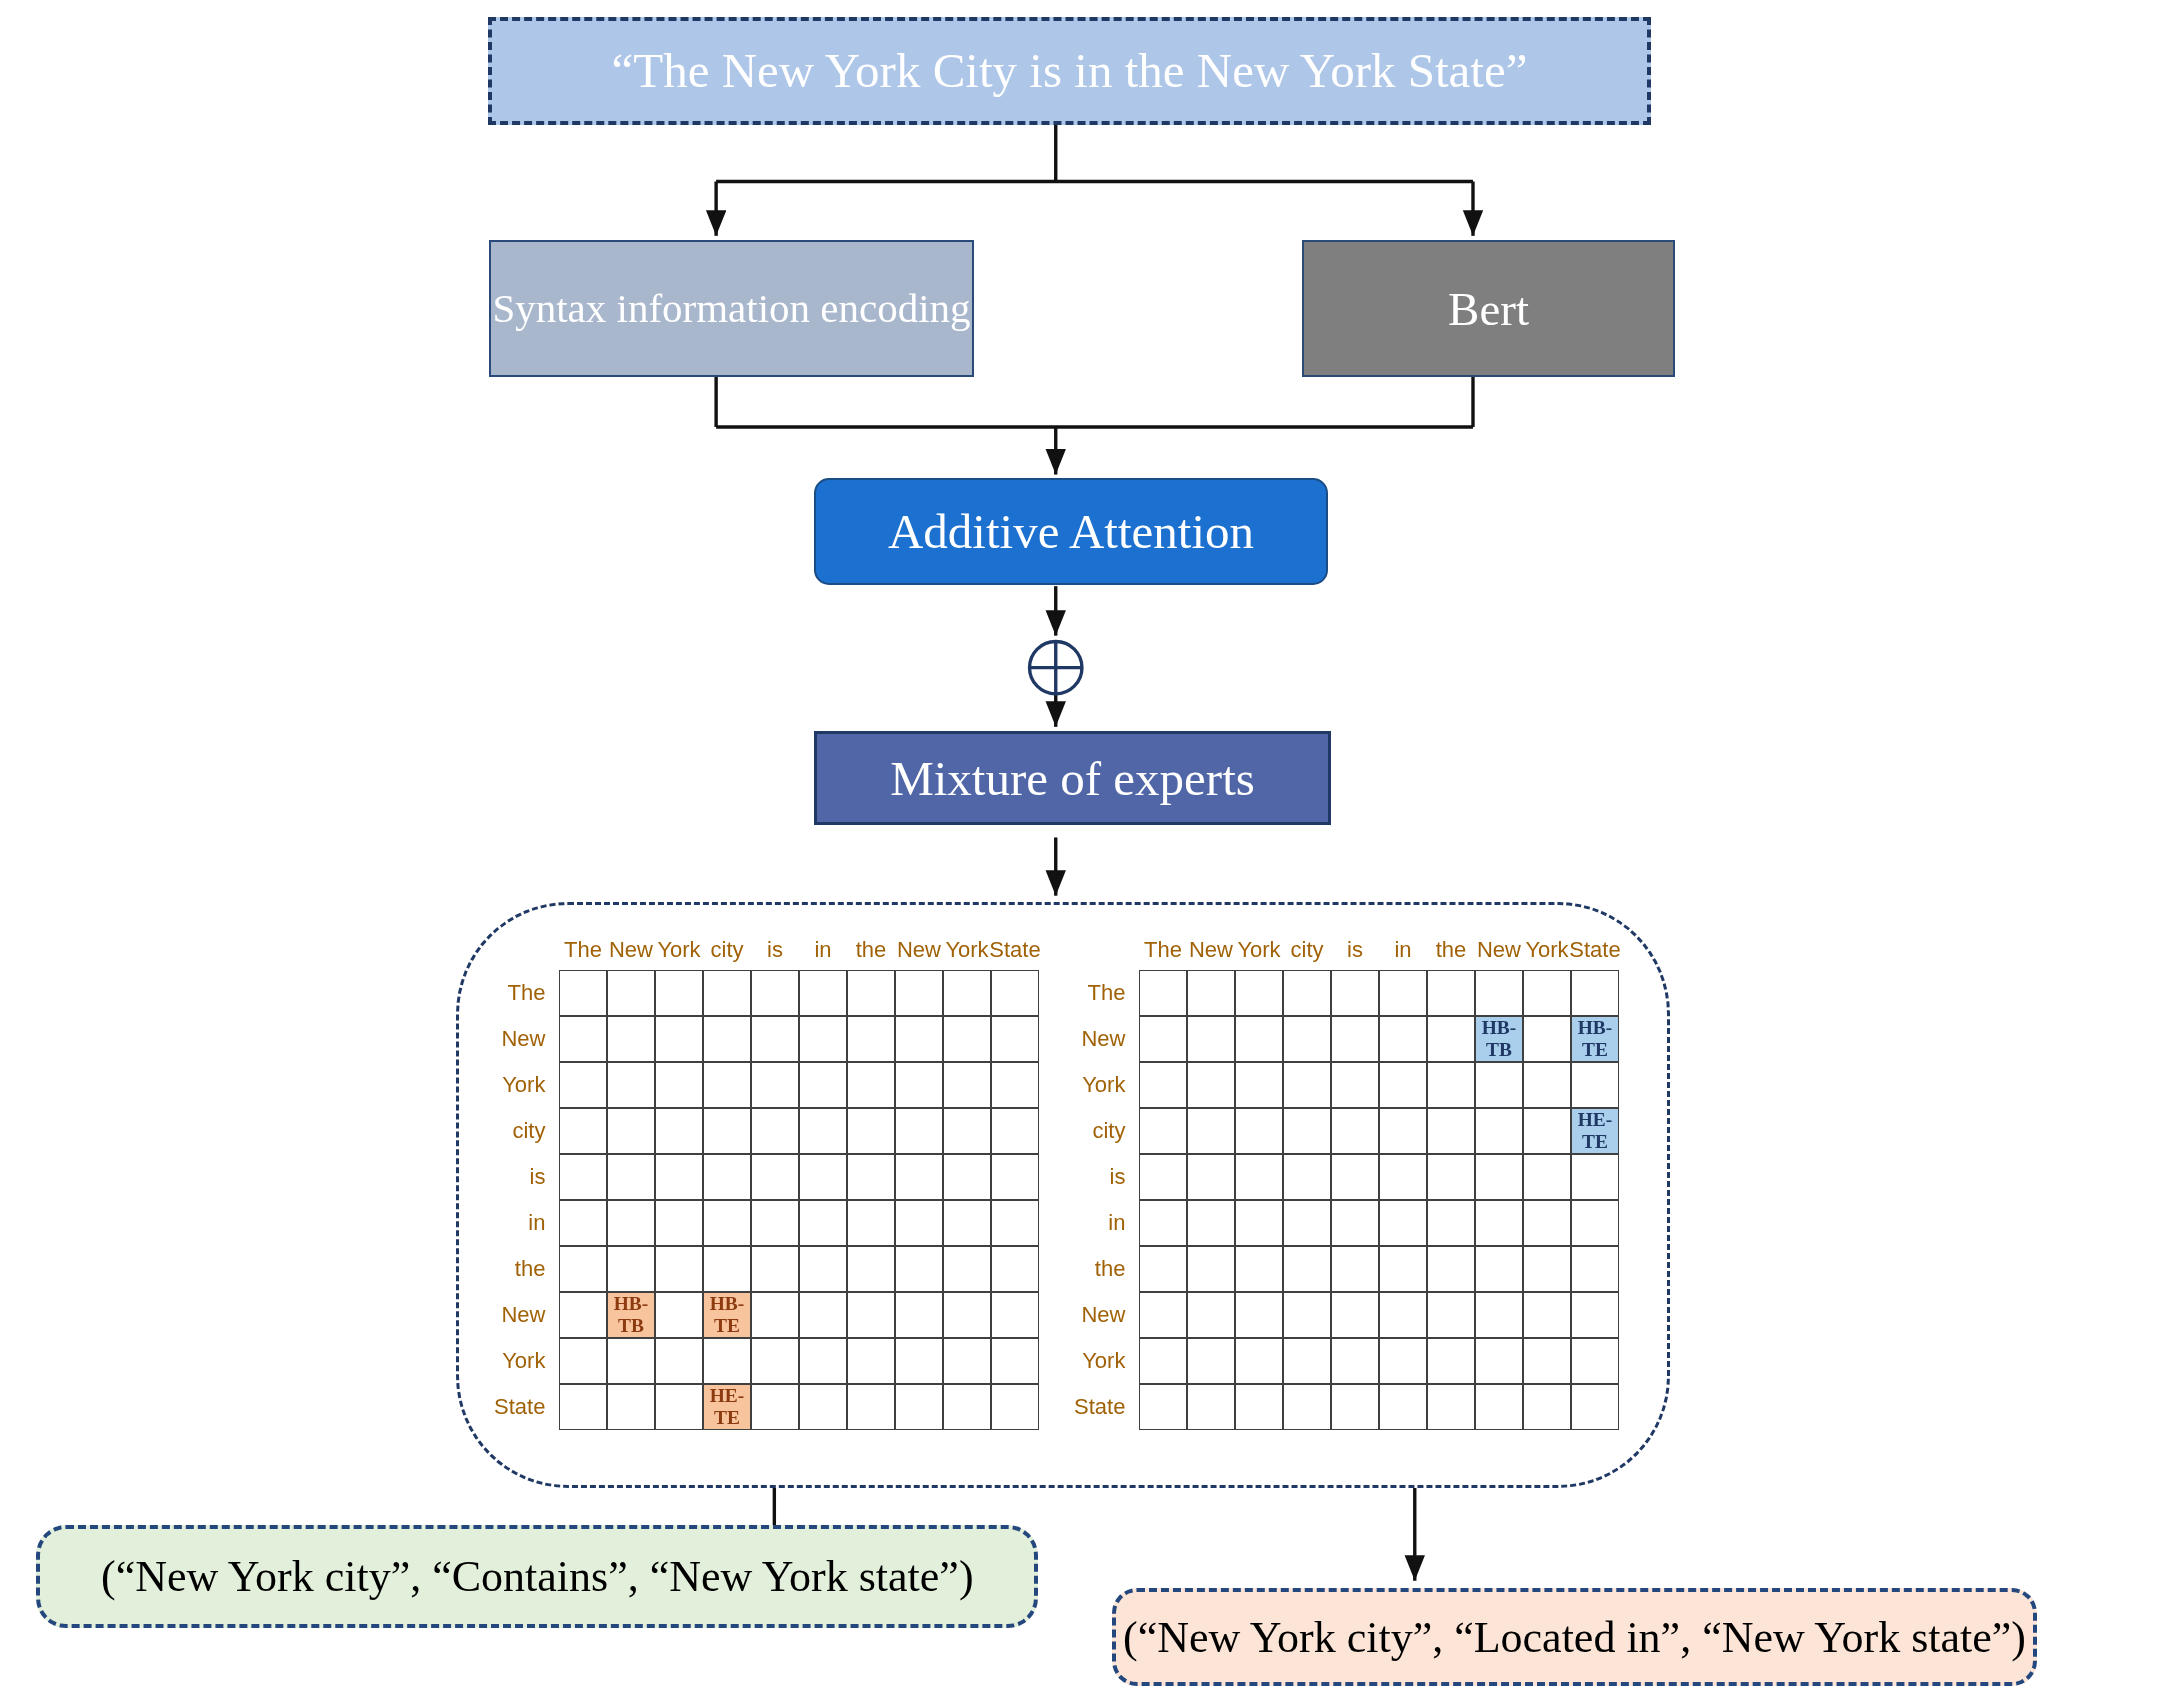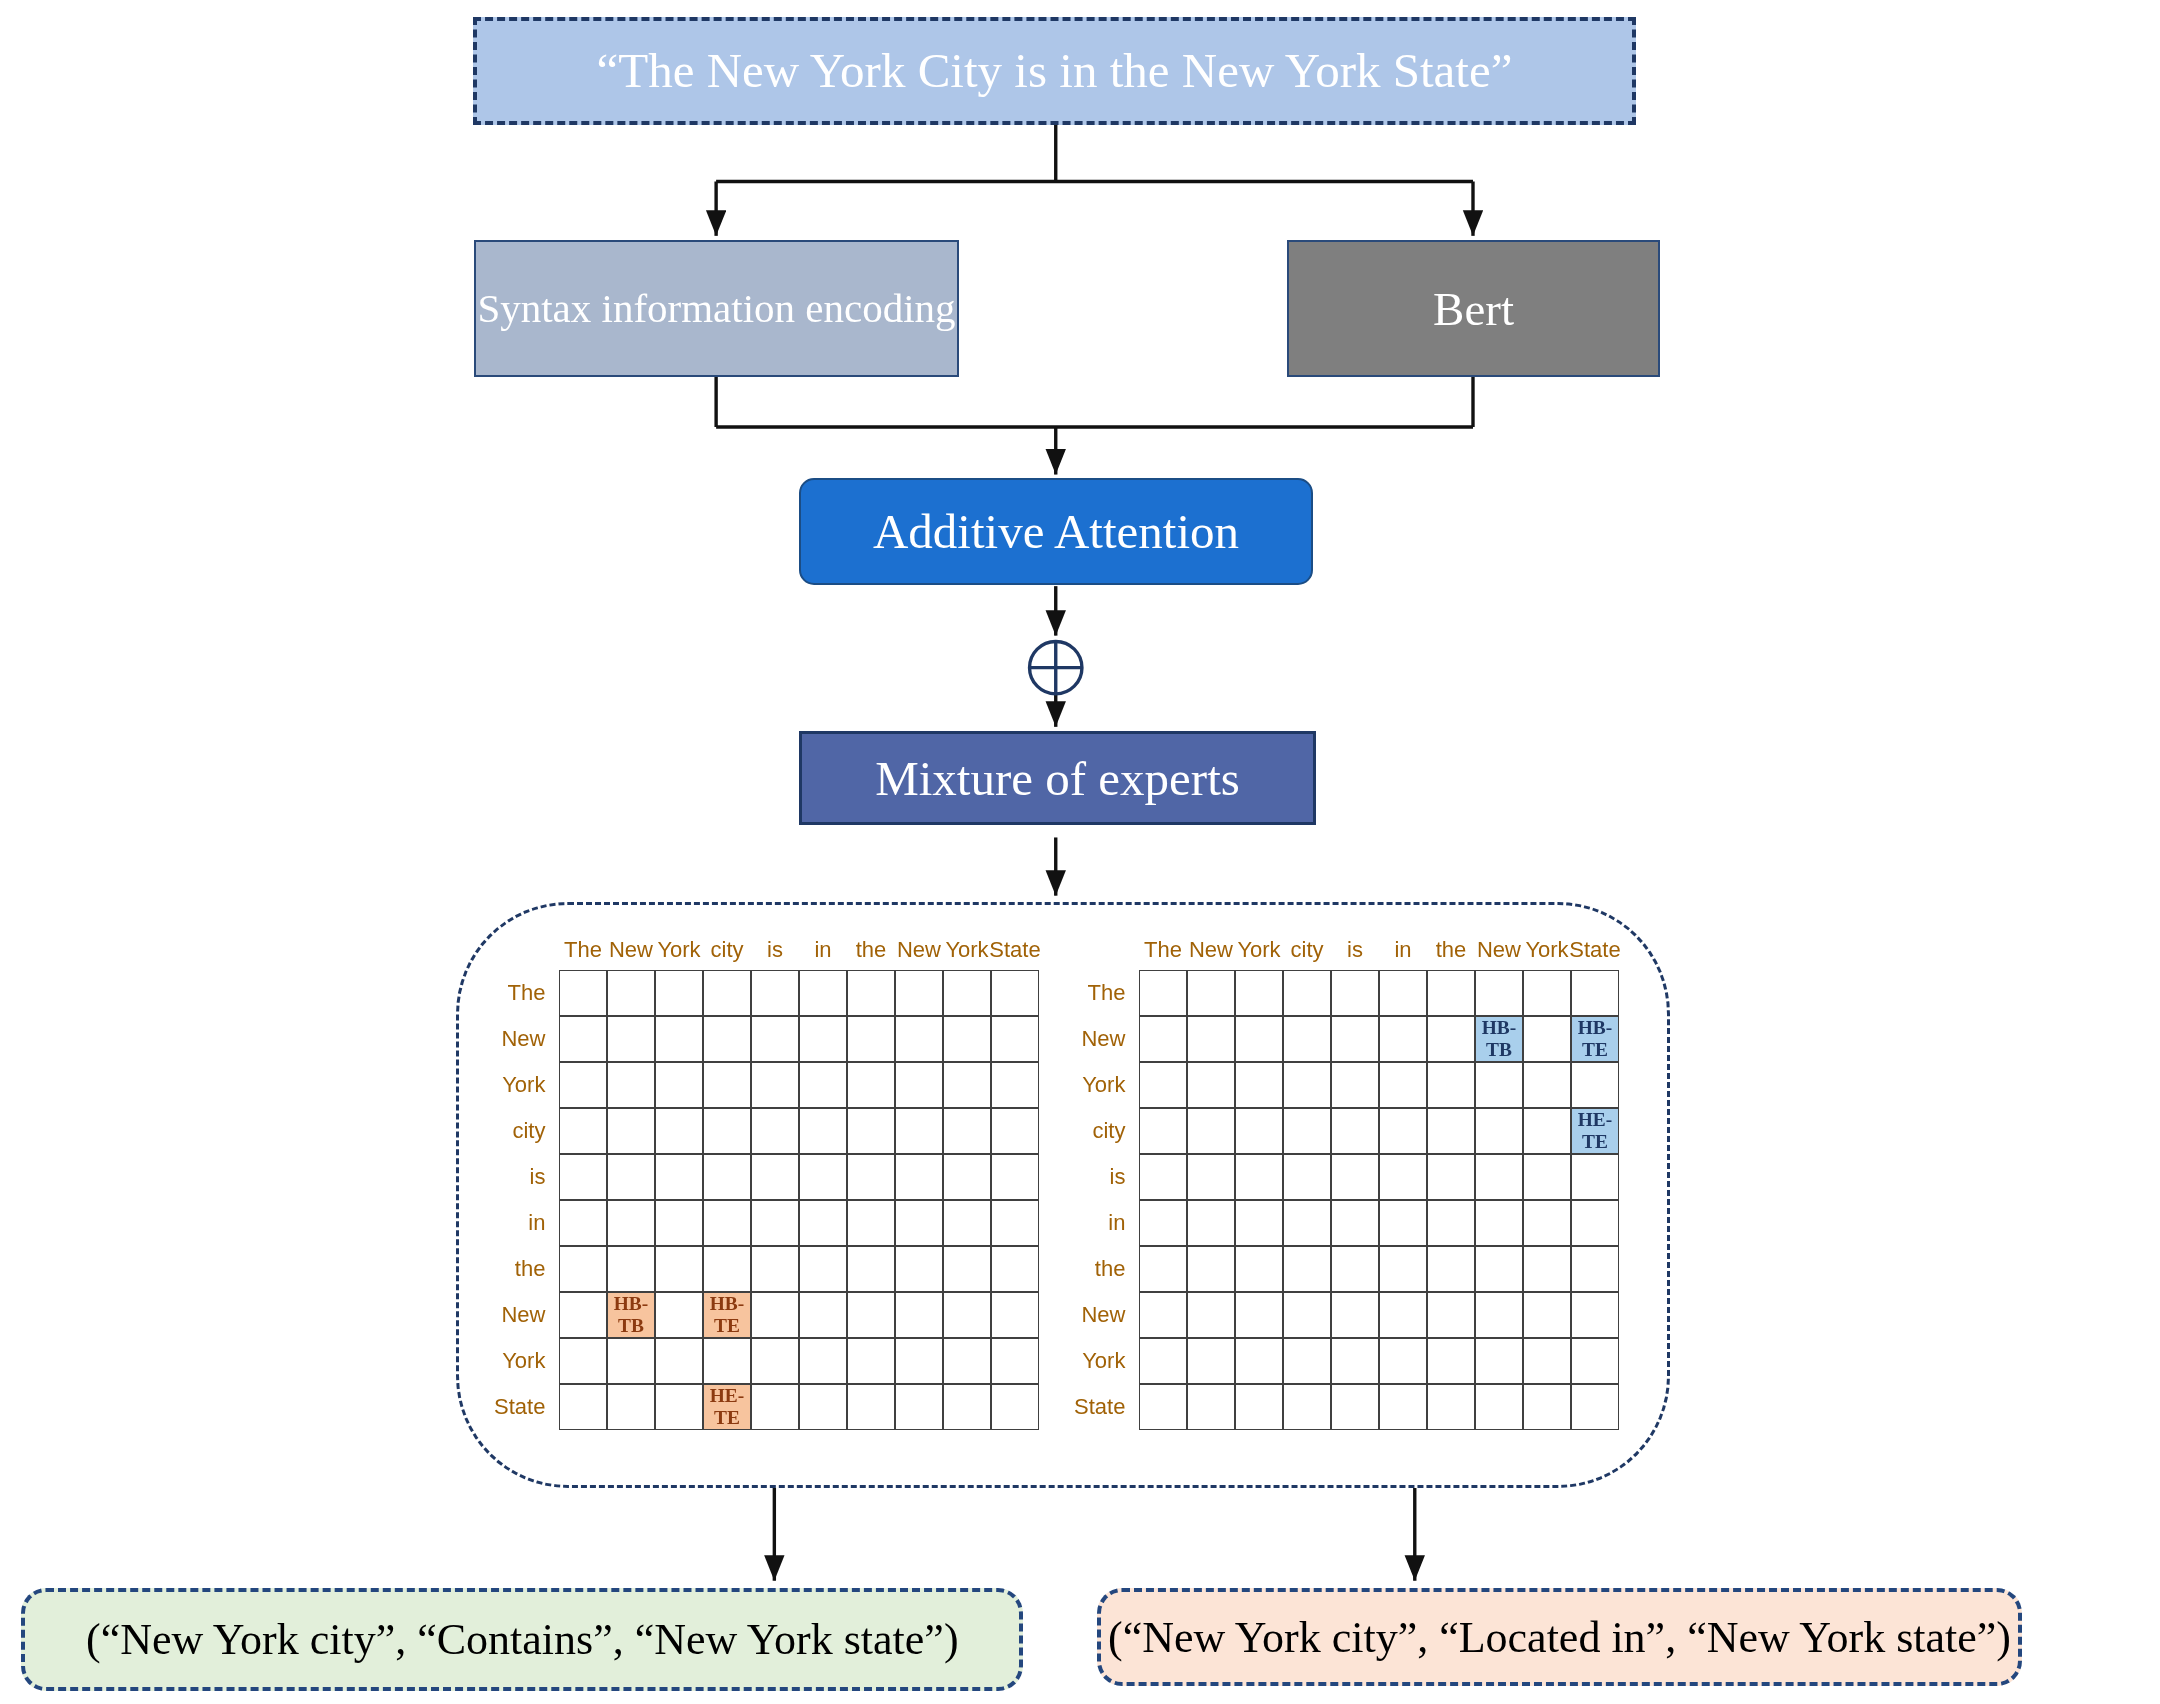--- a/index.html
+++ b/index.html
@@ -3,21 +3,21 @@
 <meta charset="utf-8">
 <style>
   html,body { margin:0; padding:0; background:#ffffff; }
   .stage {
     position:relative; width:2160px; height:1705px; background:#ffffff;
     font-family:"Liberation Serif", serif; overflow:hidden;
   }
   .abs { position:absolute; }
   .box {
     position:absolute; display:flex; align-items:center; justify-content:center;
-    text-align:right; color:#ffffff; box-sizing:border-box;
+    text-align:right; color:#ffffff; box-sizing:border-box;margin-left:15px;
   }
   #sentence-box {
     left:473px; top:16.5px; width:1163px; height:108px;
     border:4.9px dashed #1F3864; font-size:49px;
   }
   #syntax-box {
     left:474px; top:240px; width:485px; height:137px;
     border:2.9px solid #2A4A7A; font-size:41px; line-height:1.5;
   }
   #bert-box {
@@ -52,21 +52,21 @@
   .token-grid .corner { background:transparent; }
   .token-grid .cell {
     border:1px solid #404040; background:#ffffff; box-sizing:border-box;
     display:flex; align-items:center; justify-content:center;
     white-space:pre-line; font-weight:bold; font-size:19.4px; line-height:1.15;
     font-family:"Liberation Serif", serif; text-align:center;
   }
   .output-box {
     border:4.9px dashed #24477E; border-radius:25px; color:#000000; font-size:44px;
   }
-  #output-contains  { left:21.3px;   top:1588px; width:1002px; height:103px; }
+  #output-contains  { left:21.3px;   top:1525px; width:1002px; height:103px;border-radius:30px; }
   #output-located-in{ left:1097px; top:1588px; width:925px; height:98px; }
   svg.connectors { position:absolute; left:0; top:0; }
 </style>
 </head>
 <body>
 
 <div class="stage">
 
   <svg class="connectors" width="2160" height="1705" viewBox="0 0 2226 1757">
     <defs>

